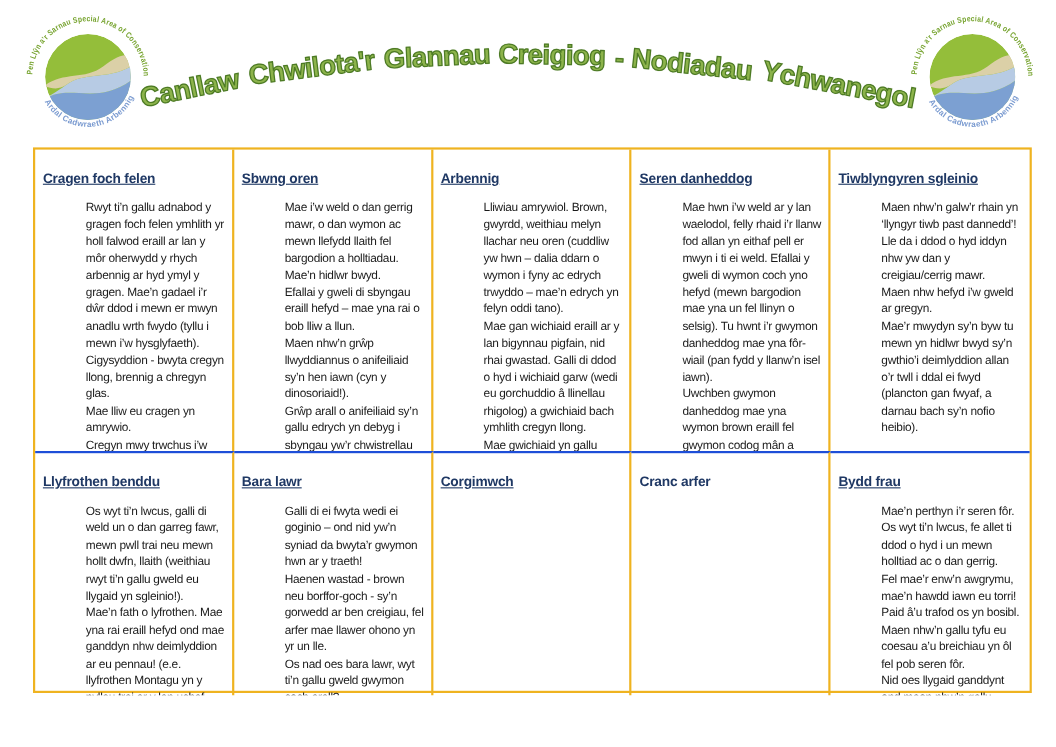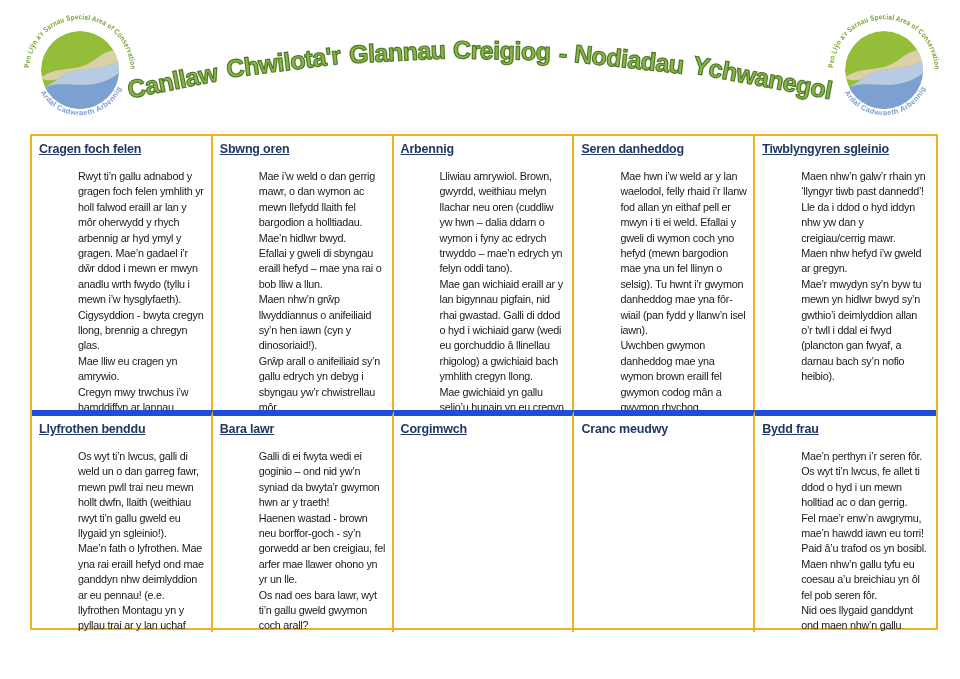--- a/index.html
+++ b/index.html
@@ -21,24 +21,24 @@
                -webkit-text-stroke:1.1px #4c7a24;
                text-shadow:0 0 1px #4c7a24; white-space:nowrap; }
 
   
   .guide-table { position:absolute; left:30px; top:134px; width:908px; height:496px;
                  display:grid; grid-template-columns:repeat(5,1fr);
                  grid-template-rows:274px 222px;
                  border:2px solid #efb320; background:#fff; }
   .cell { border-right:2px solid #efb320; padding:6px 6px 4px 7px; overflow:hidden; }
   .cell:nth-child(5n) { border-right:none; }
-  .cell.r2 { border-top:6px solid #1d4ed8; }
+  .cell.r2 { border-top:2px solid #1d4ed8; }
   .cell-title { font-size:12.5px; font-weight:bold; color:#1f3864;
                 text-decoration:underline; margin-bottom:13px;
-                letter-spacing:-0.2px; }
+                letter-spacing:-0.2px;margin-top:13px; }
   .cell-title[data-underlined="false"] { text-decoration:none; }
   .cell-body { font-size:10.8px; line-height:15.4px; color:#1a1a1a;
                letter-spacing:-0.25px; white-space:pre-line;margin-left:39px; }
 </style>
 </head>
 <body>
 
 <div class="page">
 
   <svg class="logo left" viewBox="0 0 110 110">
@@ -148,21 +148,21 @@
       <div class="cell-body">Galli di ei fwyta wedi ei goginio – ond nid yw’n syniad da bwyta’r gwymon hwn ar y traeth!
 Haenen wastad - brown neu borffor-goch - sy’n gorwedd ar ben creigiau, fel arfer mae llawer ohono yn yr un lle.
 Os nad oes bara lawr, wyt ti’n gallu gweld gwymon coch arall?</div>
     </div>
 
     <div class="cell r2">
       <div class="cell-title" data-underlined="true">Corgimwch</div>
     </div>
 
     <div class="cell r2">
-      <div class="cell-title" data-underlined="false">Cranc meudwy</div>
+      <div class="cell-title" data-underlined="false">Cranc arfer</div>
     </div>
 
     <div class="cell r2">
       <div class="cell-title" data-underlined="true">Bydd frau</div>
       <div class="cell-body">Mae’n perthyn i’r seren fôr. Os wyt ti’n lwcus, fe allet ti ddod o hyd i un mewn holltiad ac o dan gerrig.
 Fel mae’r enw’n awgrymu, mae’n hawdd iawn eu torri! Paid â’u trafod os yn bosibl. Maen nhw’n gallu tyfu eu coesau a’u breichiau yn ôl fel pob seren fôr.
 Nid oes llygaid ganddynt ond maen nhw’n gallu synhwyro cemegau yn y dŵr.</div>
     </div>
 
   </div>

